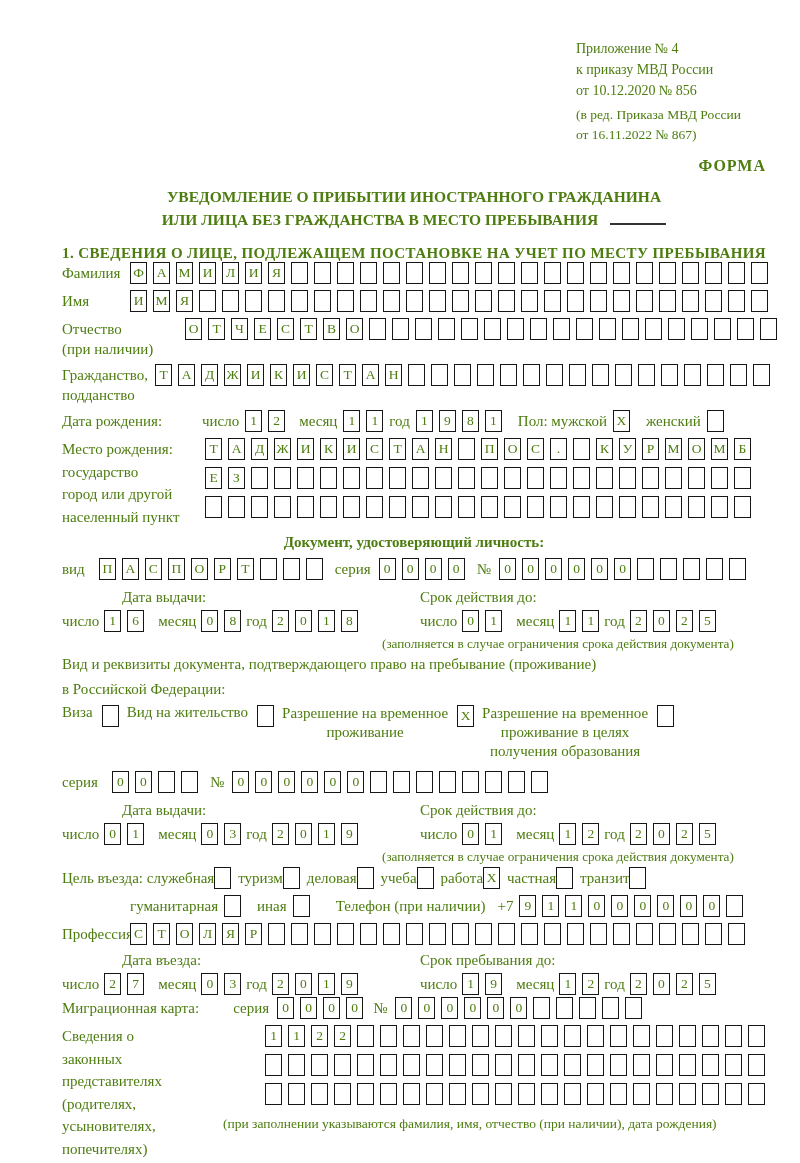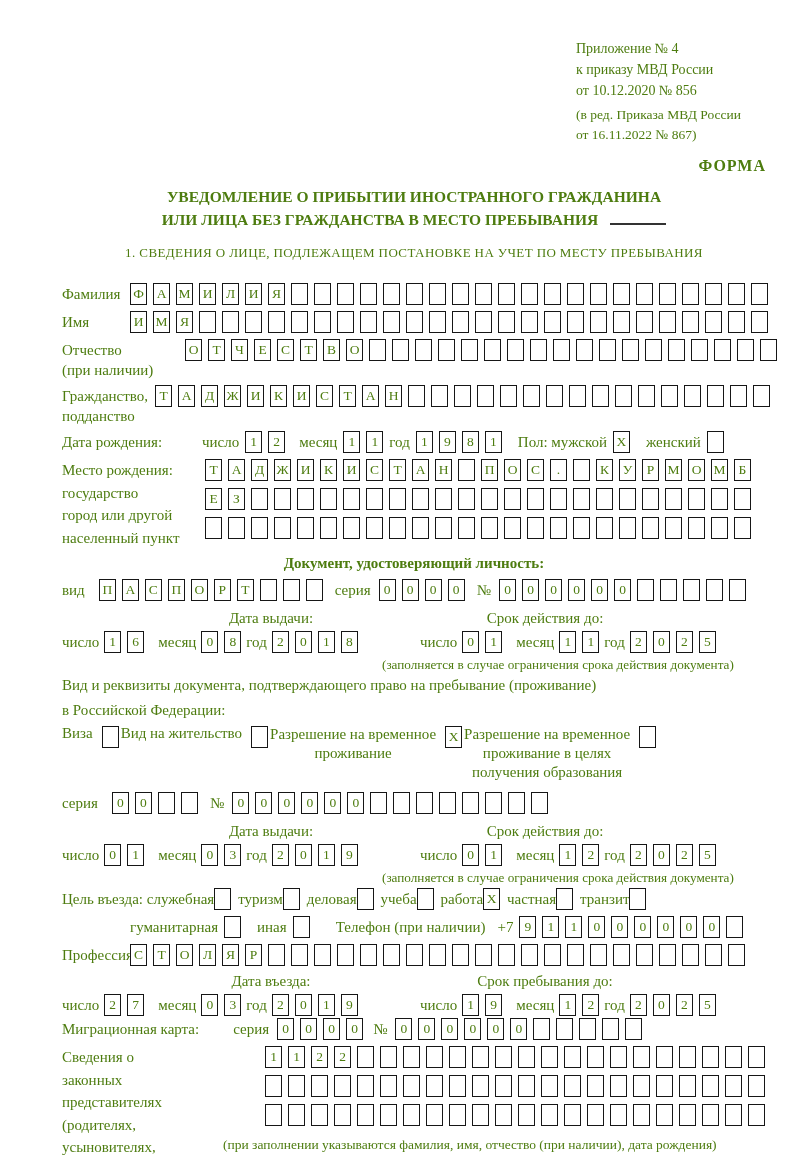--- a/index.html
+++ b/index.html
@@ -16,21 +16,21 @@
     display:inline-flex; align-items:center; justify-content:center;
     font-size:13.5px; flex:none; line-height:1;
   }
   
   .top-note { margin-left:auto; width:190px; font-size:14px; line-height:21px; }
   .top-note .sub { font-size:13.5px; line-height:20px; margin-top:4px; }
   .top-note .sub2 { font-size:13.5px; line-height:20px; }
   .forma { text-align:right; font-weight:bold; font-size:16px; margin-top:12px; letter-spacing:1px; }
   .title { text-align:center; font-weight:bold; font-size:15.5px; line-height:23px; margin-top:10px; }
   .blank { display:inline-block; width:56px; border-bottom:2px solid #333; margin-left:12px; }
-  .sec-head { text-align:center; font-weight:normal; font-size:13px; letter-spacing:0.4px; margin-top:14px; margin-bottom:22px; white-space:nowrap; }
+  .sec-head { text-align:center; font-weight:bold; font-size:15px; letter-spacing:0.4px; margin-top:14px; white-space:nowrap; }
   
   .row { display:flex; align-items:flex-start; margin-bottom:6px; }
   .lbl { flex:none; line-height:22px; }
   .lbl2 { flex:none; }
   .lbl2 .l1 { line-height:22px; }
   .lbl2 .l2 { line-height:17px; margin-top:1px; }
   .w-surname { width:68px; }
   .w-patr { width:123px; }
   .w-cit { width:93px; }
   .w-prof { width:68px; }
@@ -48,30 +48,30 @@
   
   .doc-head { text-align:center; font-weight:bold; font-size:15px; line-height:20px; margin:2px 0 6px; }
   
   .vid-row { display:flex; align-items:center; margin-bottom:8px; }
   .vid-row .t { flex:none; margin-right:14px; }
   .vid-row .t2 { flex:none; margin:0 8px 0 12px; }
   
   .dp { display:flex; margin:2px 0 2px; }
   .dp-left { width:358px; flex:none; }
   .dp-right { flex:1; }
-  .date-head { line-height:18px; margin-bottom:4px; text-align:center; }
+  .date-head { line-height:18px; margin-bottom:4px; text-align:left; }
   .dh-l { padding-left:60px; }
   .dh-r { padding-right:96px; }
   .date-row { display:flex; align-items:center; column-gap:5px; }
   .date-row .dlbl { flex:none; }
   .date-row .g { margin-left:9px; }
   .note-r { font-size:13.2px; line-height:17px; margin-top:3px; white-space:nowrap; margin-left:-38px; }
   
   .intro { line-height:20px; margin-bottom:5px; }
-  .opts { display:flex; align-items:flex-start; column-gap:2px; margin:4px 0 10px; }
+  .opts { display:flex; align-items:flex-start; column-gap:8px; margin:4px 0 10px; }
   .opt { display:flex; align-items:flex-start; column-gap:9px; }
   .opt .ctr { text-align:center; line-height:19px; }
   .opt .cells { margin-top:1px; }
   
   .purpose { display:flex; align-items:center; margin-bottom:6px; }
   .purpose .pl { margin-left:7px; flex:none; }
   .purpose2 { display:flex; align-items:center; column-gap:6px; margin-bottom:6px; margin-left:68px; }
   .purpose2 .ph { margin-left:20px; flex:none; }
   .purpose2 .pf { margin-left:6px; flex:none; }
   

